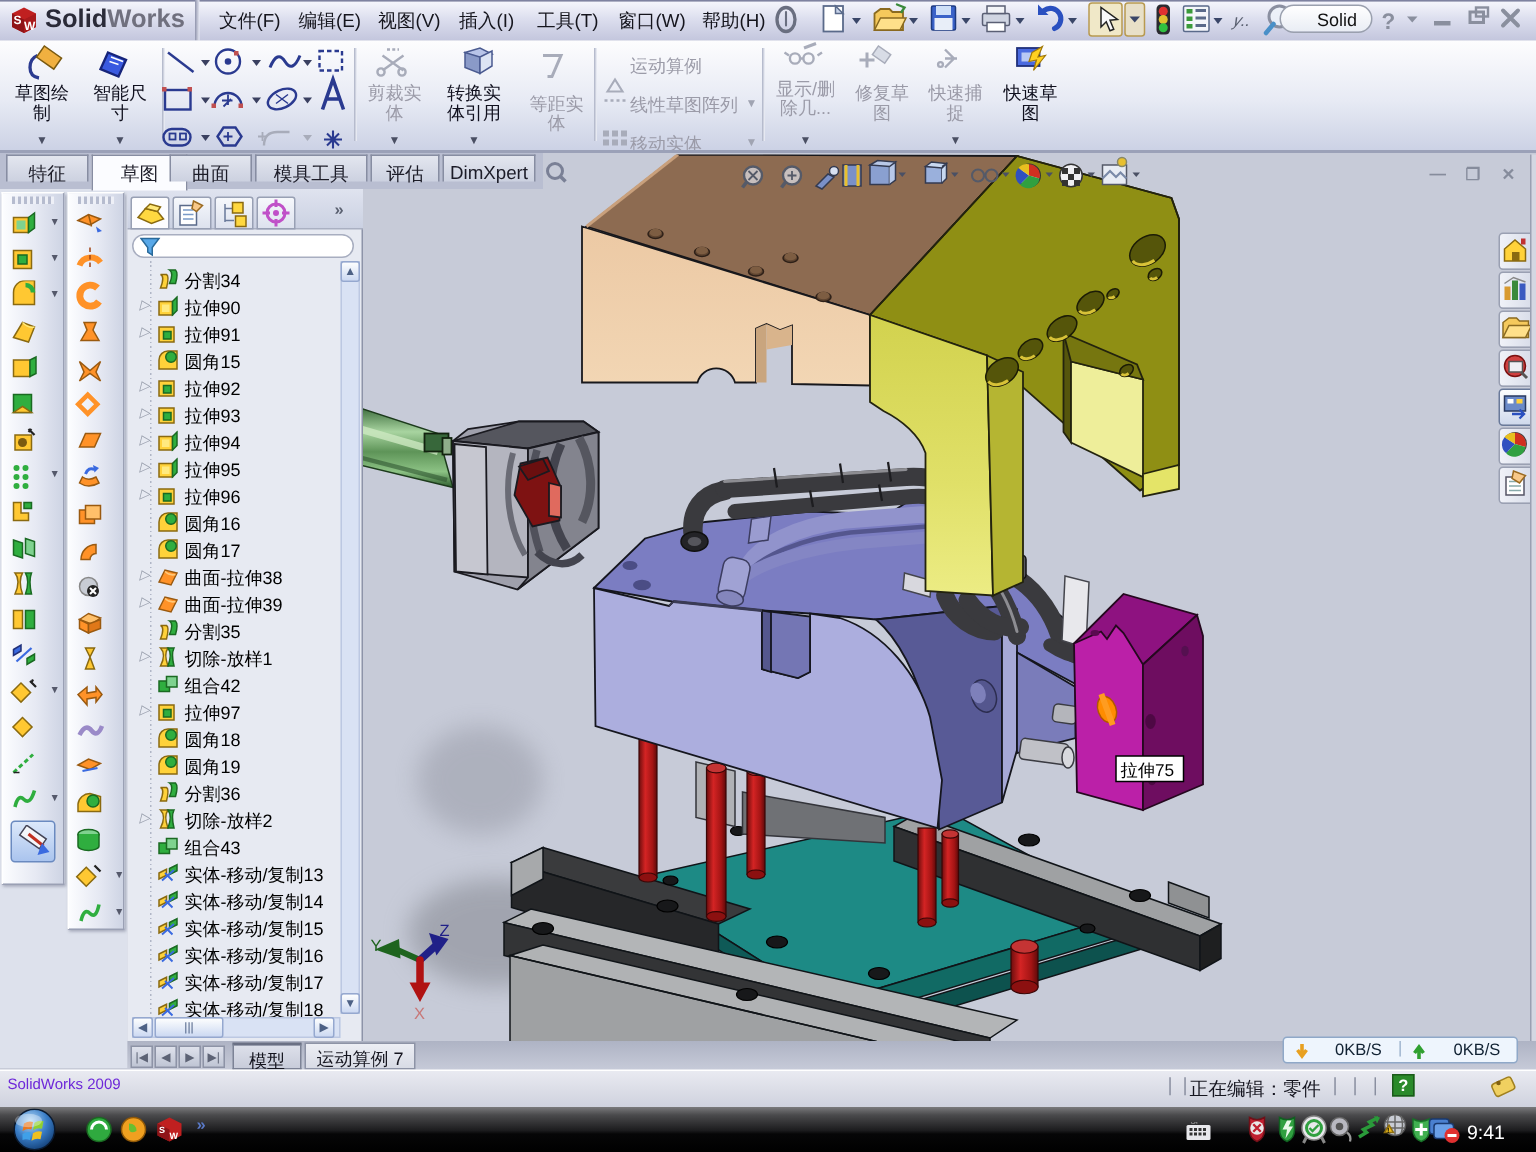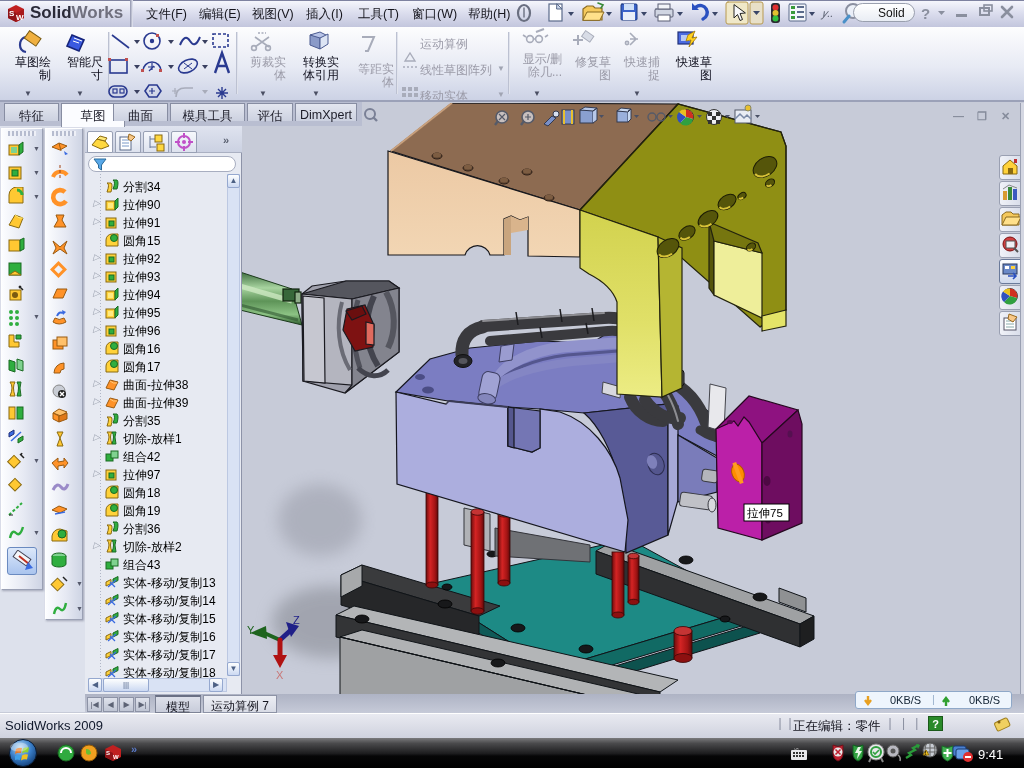--- a/index.html
+++ b/index.html
@@ -10,21 +10,21 @@
 #logo{left:6px;top:4px;width:20px;height:19px}
 #swtext{left:30px;top:3px;font-size:17px;font-weight:bold;color:#2a2a38;letter-spacing:0}
 #swtext span{color:#70707e}
 .mitem{top:6px;font-size:12.5px;color:#15151d}
 #msep{left:130px;top:0;width:3px;height:27px;background:linear-gradient(90deg,#8f93ac,#e8eaf4)}
 #searchpill{left:853px;top:3px;width:62px;height:19px;background:linear-gradient(#fff,#e9edf4);border:1px solid #9aa0ae;border-radius:10px}
 #searchtxt{left:878px;top:6px;font-size:12px;color:#111}
 
 #toolbar{left:0;top:27px;width:1024px;height:74px;background:linear-gradient(#fdfdfe 0%,#e7eaf4 55%,#ccd2e5 100%);border-bottom:1px solid #9ba1b8}
 .bigbtn{width:46px;height:68px;top:29px}
-.btxt{position:absolute;width:100%;text-align:right;font-size:12px;line-height:13px;color:#10101e;top:27px}
+.btxt{position:absolute;width:100%;text-align:center;font-size:12px;line-height:13px;color:#10101e;top:27px}
 .gray .btxt{color:#9b9ba8}
 .bdd{position:absolute;left:50%;margin-left:-4px;top:60px;font-size:8px;color:#4a4f63}
 .gsep{top:32px;width:2px;height:62px;background:linear-gradient(90deg,#aab0c4,#f2f4fa)}
 #dswm{left:866px;top:26px;width:156px;height:74px;color:#ccd0de;font-size:78px;font-style:italic;font-weight:bold;font-family:"Liberation Serif",serif;overflow:hidden;letter-spacing:-5px}
 
 #tabrow{left:0;top:101px;width:362px;height:25px;background:#b9bed1;z-index:5}
 .ftab{top:103px;z-index:6;height:18px;background:linear-gradient(#e3e6ef,#ccd1e0);border:1px solid #878da2;border-bottom:0;font-size:12.5px;color:#1c1c28;text-align:center;padding-top:4px}
 #tabactive{background:#fbfcff;height:24px}
 .docbtn{top:110px;font-size:11px;color:#868c9c;font-weight:bold;z-index:7}
 
@@ -1155,21 +1155,21 @@
       </svg>
       <span class="abs" style="left:34px;top:2px">0KB/S</span>
       <span class="abs" style="left:76px;top:1px;color:#9ab0cc">|</span>
       <svg class="abs" style="left:84px;top:3px" width="12" height="12" viewBox="0 0 12 12">
         <path d="M6,11 v-6 M3,7 l3,-4 3,4" stroke="#30a030" stroke-width="2.4" fill="none"></path>
       </svg>
       <span class="abs" style="left:113px;top:2px">0KB/S</span>
     </div>
 
 <div id="statusbar" class="abs"></div>
-<div class="abs" style="left:5px;top:718px;font-size:13px;color:#0f172a">SolidWorks 2009</div>
+<div class="abs" style="left:5px;top:718px;font-size:10px;color:#6d28d9">SolidWorks 2009</div>
 <div class="abs" style="left:775px;top:716px;font-size:12px;color:#8a8fa0">❘❘</div>
 <div class="abs" style="left:793px;top:718px;font-size:12.5px;color:#15151f">正在编辑：零件</div>
 <div class="abs" style="left:885px;top:716px;font-size:12px;color:#8a8fa0">❘ ❘ ❘</div>
 <div class="abs" style="left:928px;top:716px;width:15px;height:15px;background:#2a8a2a;border:1px solid #1a5a1a;color:#fff;font-size:11px;font-weight:bold;text-align:center;line-height:14px">?</div>
 <svg class="abs" style="left:993px;top:715px" width="20" height="18" viewBox="0 0 20 18">
       <rect x="2" y="5" width="14" height="9" rx="2" transform="rotate(-25 9 9)" fill="#f0d060" stroke="#a08020"></rect>
       <circle cx="6" cy="7" r="1.5" fill="#806010"></circle>
     </svg>
 
 <div id="taskbar" class="abs"></div>

